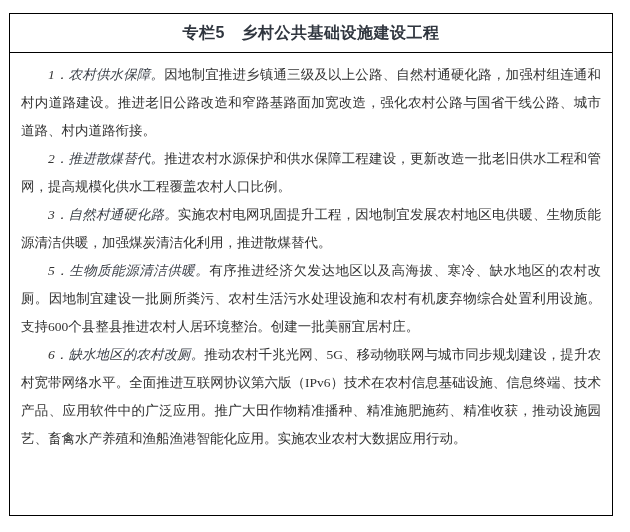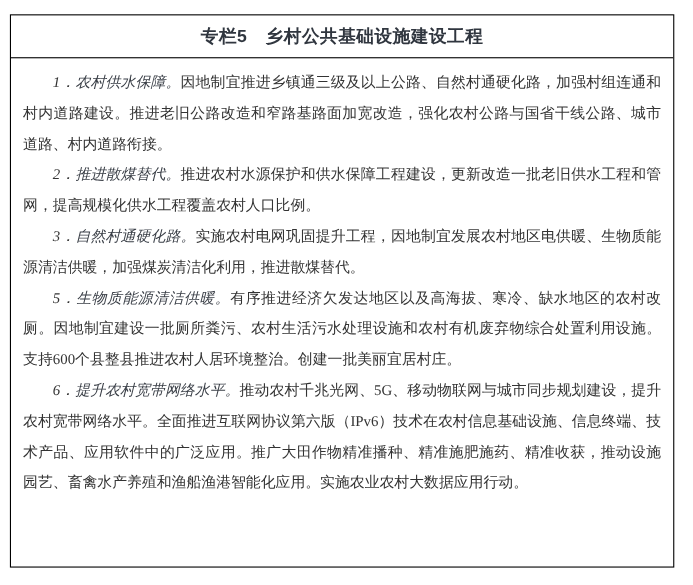--- a/index.html
+++ b/index.html
@@ -57,15 +57,15 @@
 
 <div class="panel">
   <div class="panel-header">
     <span class="panel-title">专栏5　乡村公共基础设施建设工程</span>
   </div>
   <div class="panel-body">
     <p><span class="item-num">1．</span><span class="item-lead">农村供水保障。</span><span class="item-body">因地制宜推进乡镇通三级及以上公路、自然村通硬化路，加强村组连通和村内道路建设。推进老旧公路改造和窄路基路面加宽改造，强化农村公路与国省干线公路、城市道路、村内道路衔接。</span></p>
     <p><span class="item-num">2．</span><span class="item-lead">推进散煤替代。</span><span class="item-body">推进农村水源保护和供水保障工程建设，更新改造一批老旧供水工程和管网，提高规模化供水工程覆盖农村人口比例。</span></p>
     <p><span class="item-num">3．</span><span class="item-lead">自然村通硬化路。</span><span class="item-body">实施农村电网巩固提升工程，因地制宜发展农村地区电供暖、生物质能源清洁供暖，加强煤炭清洁化利用，推进散煤替代。</span></p>
     <p><span class="item-num">5．</span><span class="item-lead">生物质能源清洁供暖。</span><span class="item-body">有序推进经济欠发达地区以及高海拔、寒冷、缺水地区的农村改厕。因地制宜建设一批厕所粪污、农村生活污水处理设施和农村有机废弃物综合处置利用设施。支持600个县整县推进农村人居环境整治。创建一批美丽宜居村庄。</span></p>
-    <p><span class="item-num">6．</span><span class="item-lead">提升农村宽带网络水平。</span><span class="item-body">推动农村千兆光网、5G、移动物联网与城市同步规划建设，提升农村宽带网络水平。全面推进互联网协议第六版（IPv6）技术在农村信息基础设施、信息终端、技术产品、应用软件中的广泛应用。推广大田作物精准播种、精准施肥施药、精准收获，推动设施园艺、畜禽水产养殖和渔船渔港智能化应用。实施农业农村大数据应用行动。</span></p>
+    <p><span class="item-num">6．</span><span class="item-lead">缺水地区的农村改厕。</span><span class="item-body">推动农村千兆光网、5G、移动物联网与城市同步规划建设，提升农村宽带网络水平。全面推进互联网协议第六版（IPv6）技术在农村信息基础设施、信息终端、技术产品、应用软件中的广泛应用。推广大田作物精准播种、精准施肥施药、精准收获，推动设施园艺、畜禽水产养殖和渔船渔港智能化应用。实施农业农村大数据应用行动。</span></p>
   </div>
 </div>
 
 </body></html>

